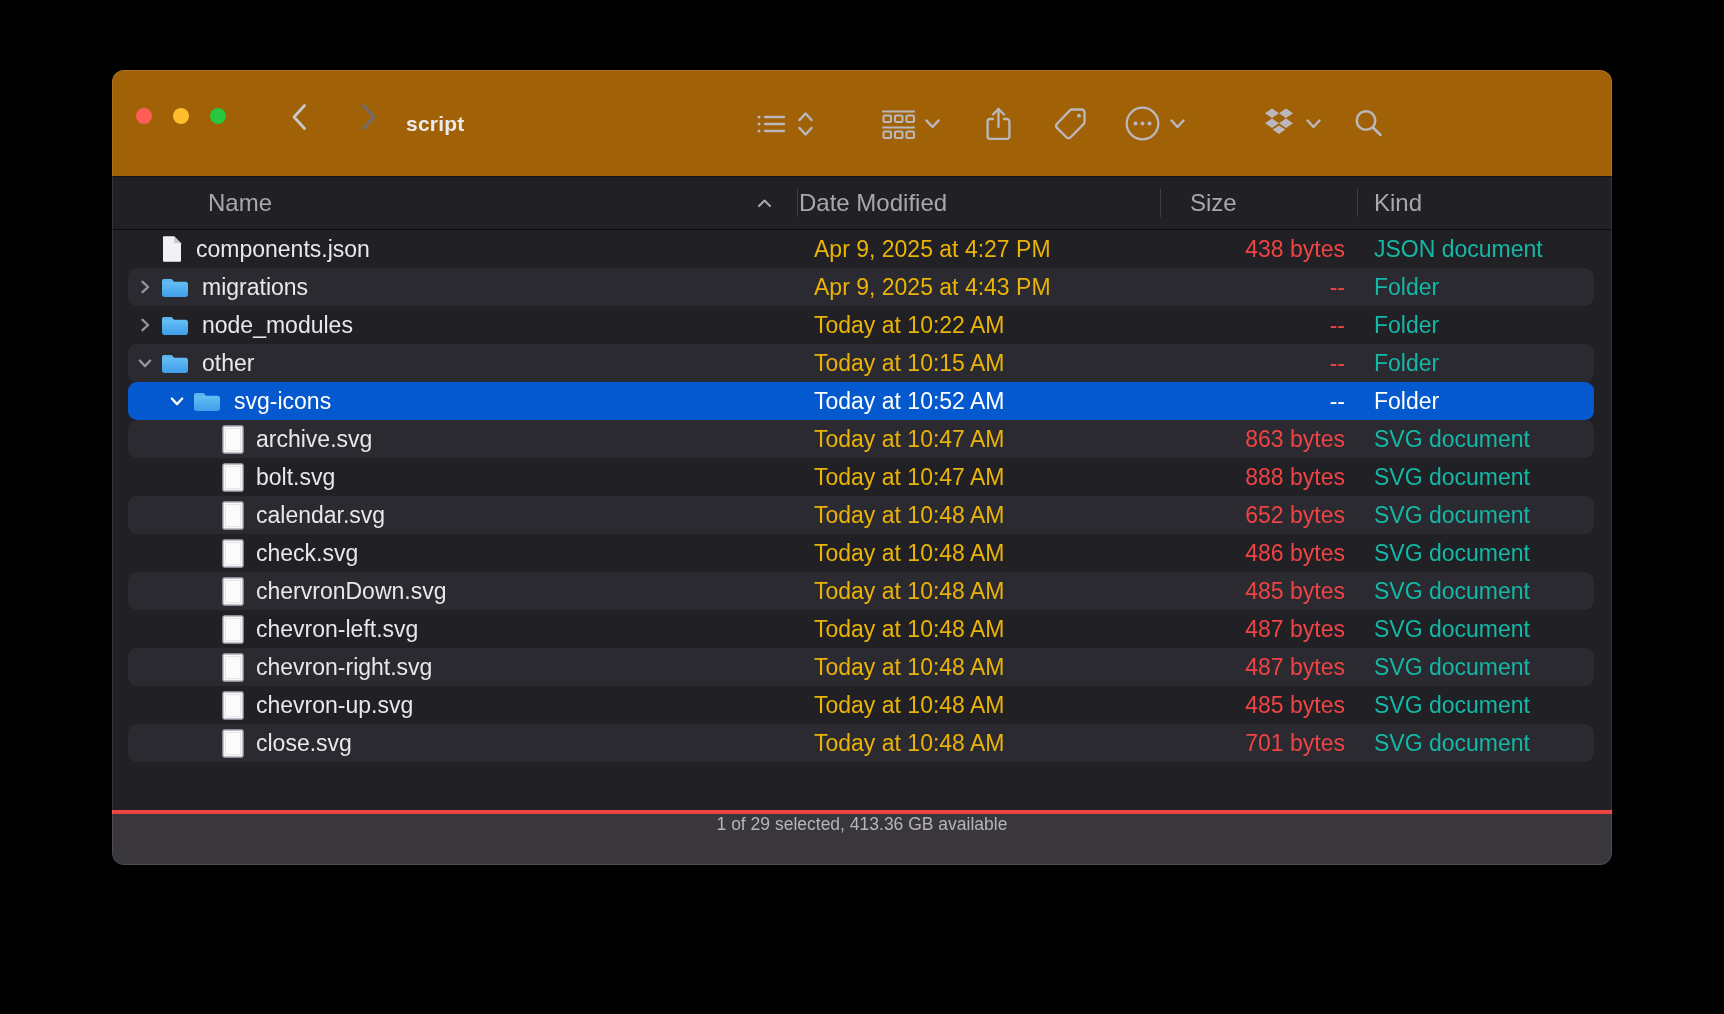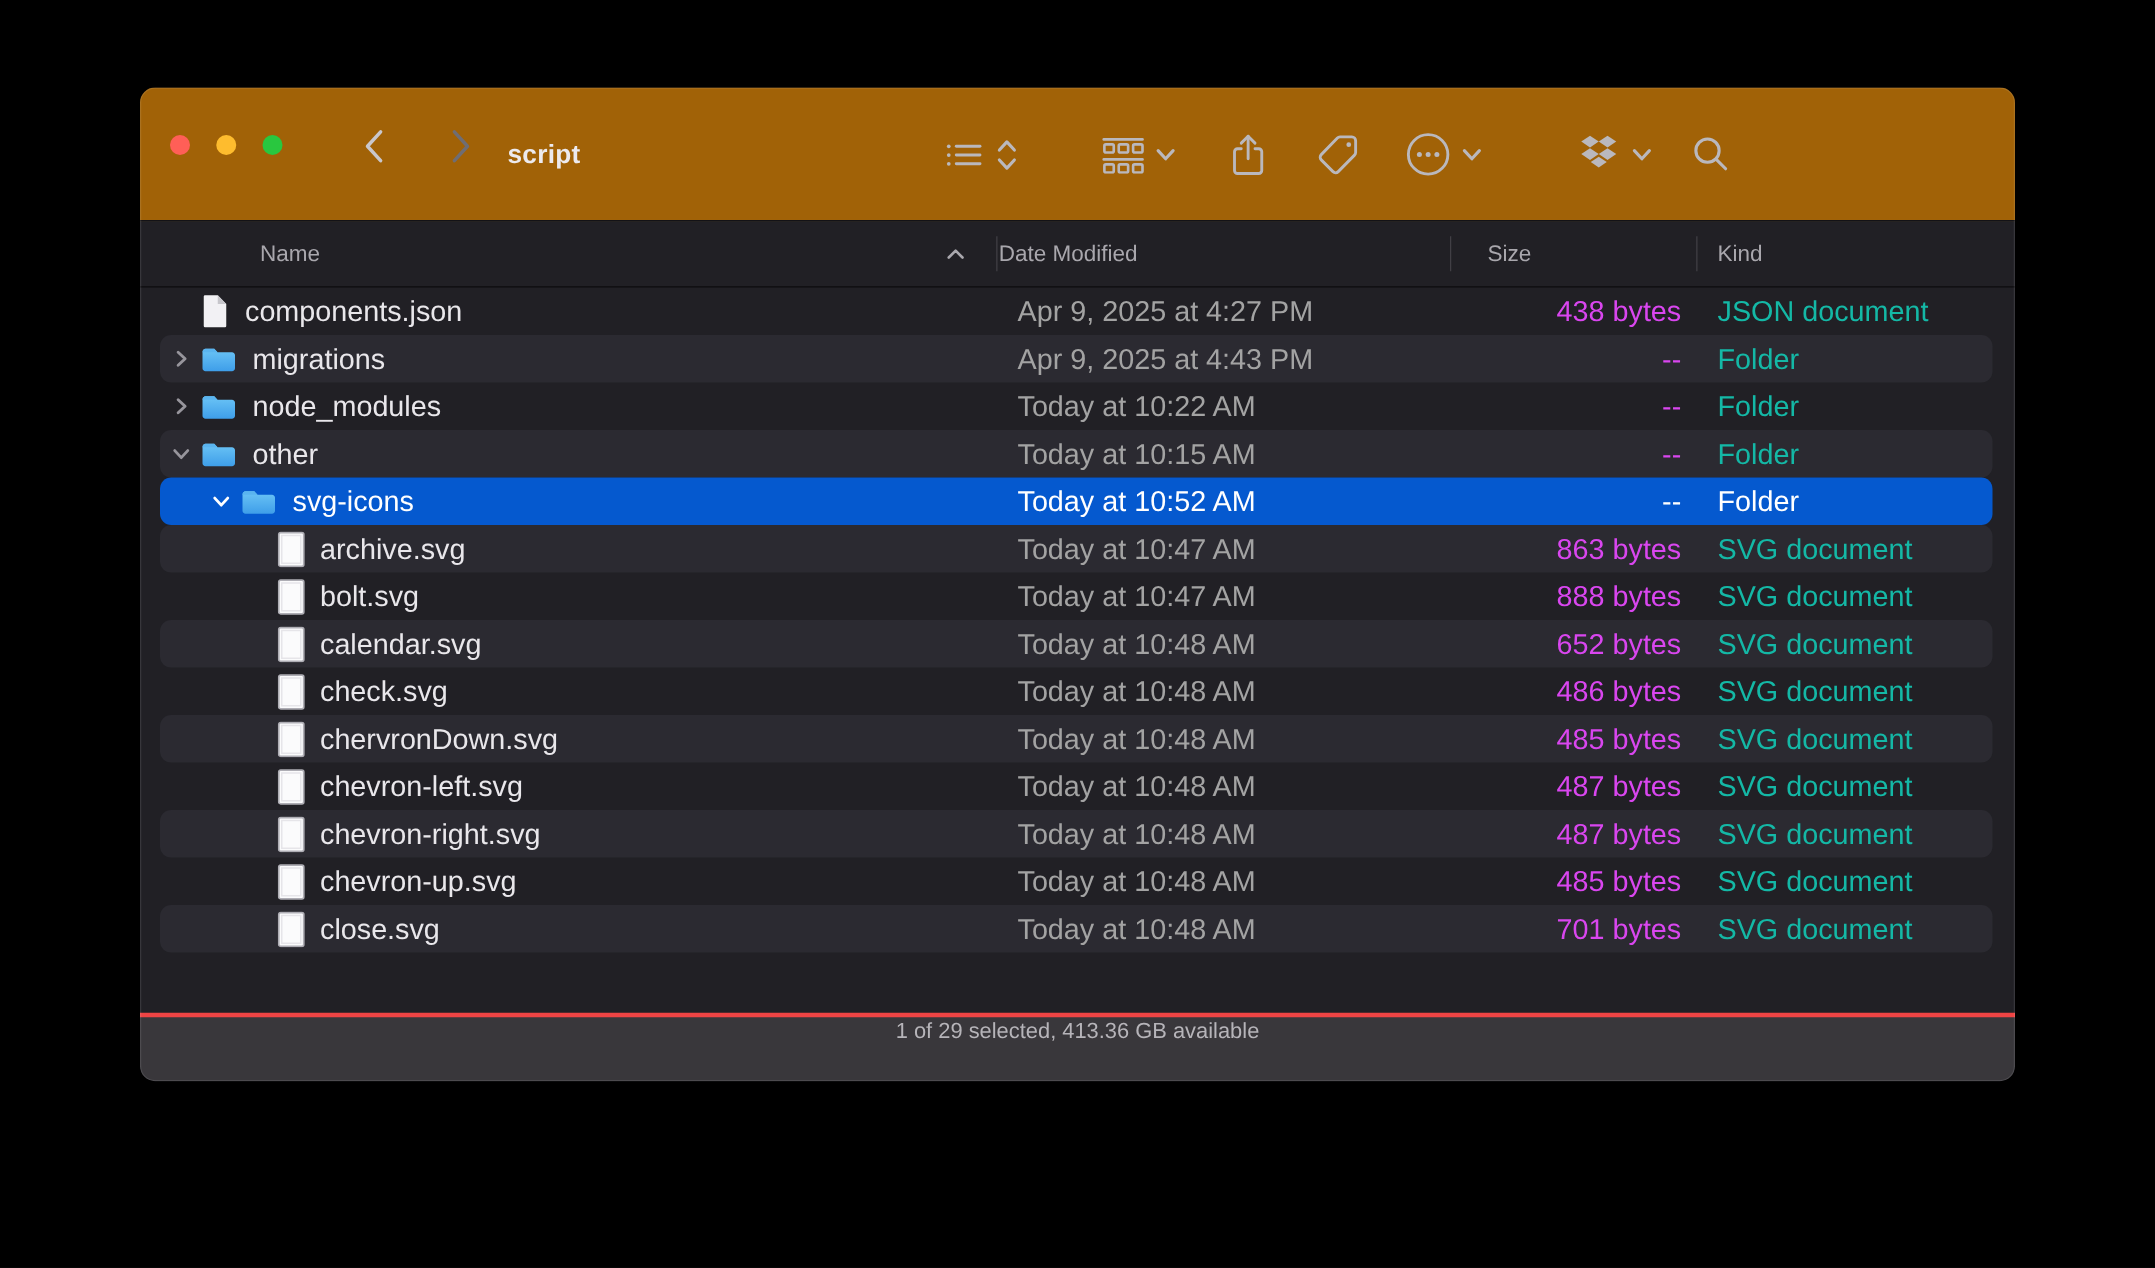--- a/index.html
+++ b/index.html
@@ -50,21 +50,21 @@
   .ml64 { margin-left: 64px; } .ml42 { margin-left: 42px; }
   .ml38 { margin-left: 38px; } .ml34 { margin-left: 34px; }
   .ml74 { margin-left: 74px; } .ml30 { margin-left: 30px; }
 
   
   .colheader {
     position: relative; height: 53px;
     background: #212025;
     border-bottom: 1px solid #0c0b0e;
     display: flex; align-items: center;
-    color: #a9a7ad; font-size: 18px;
+    color: #a9a7ad; font-size: 24px;
   }
   .colheader .vdiv { position: absolute; top: 12px; bottom: 12px; width: 1px; background: #413f45; }
   .col-name { position: relative; width: 685px; padding-left: 96px; display: flex; align-items: center; height: 100%; }
   .sort-caret { position: absolute; right: 24px; top: 50%; transform: translateY(-46%); display: flex; }
   .col-date { width: 363px; padding-left: 2px; }
   .col-size { width: 197px; padding-left: 30px; }
   .col-kind { flex: 1; padding-left: 17px; }
 
   
   .rows { position: relative; }
@@ -81,22 +81,22 @@
     content:""; position:absolute; left: 16px; right: 18px; top: 0; bottom: 0;
     background: #0559cf; border-radius: 9px; z-index: 0;
   }
   .frow > div { position: relative; z-index: 1; }
   .cell-name { width: 685px; display: flex; align-items: center; height: 100%; white-space: nowrap; overflow: hidden; }
   .disc { width: 22px; height: 22px; flex: none; display: flex; align-items: center; justify-content: center; }
   .ficon { flex: none; display: flex; margin-left: 4px; margin-right: 12px; }
   .lvl0 .disc { margin-left: 22px; }
   .lvl1 .disc { margin-left: 54px; }
   .lvl2 .ficon { margin-left: 110px; }
-  .cell-date { width: 363px; padding-left: 17px; color: #a3a3a3; white-space: nowrap; }
-  .cell-size { width: 197px; padding-right: 12px; text-align: right; color: #d946ef; white-space: nowrap; }
+  .cell-date { width: 363px; padding-left: 17px; color: #eab308; white-space: nowrap; }
+  .cell-size { width: 197px; padding-right: 12px; text-align: right; color: #ef4444; white-space: nowrap; }
   .cell-kind { flex: 1; padding-left: 17px; color: #14b8a6; white-space: nowrap; }
   .frow.selected, .frow.selected .cell-date, .frow.selected .cell-size, .frow.selected .cell-kind { color: #ffffff; }
 
   
   .statusbar {
     position: absolute; left: 0; right: 0; bottom: 0; height: 55px;
     background: #39373b;
     border-top: 4px solid #ef4444;
     display: flex; justify-content: center;
     color: #b6b4b9; font-size: 17.5px;

